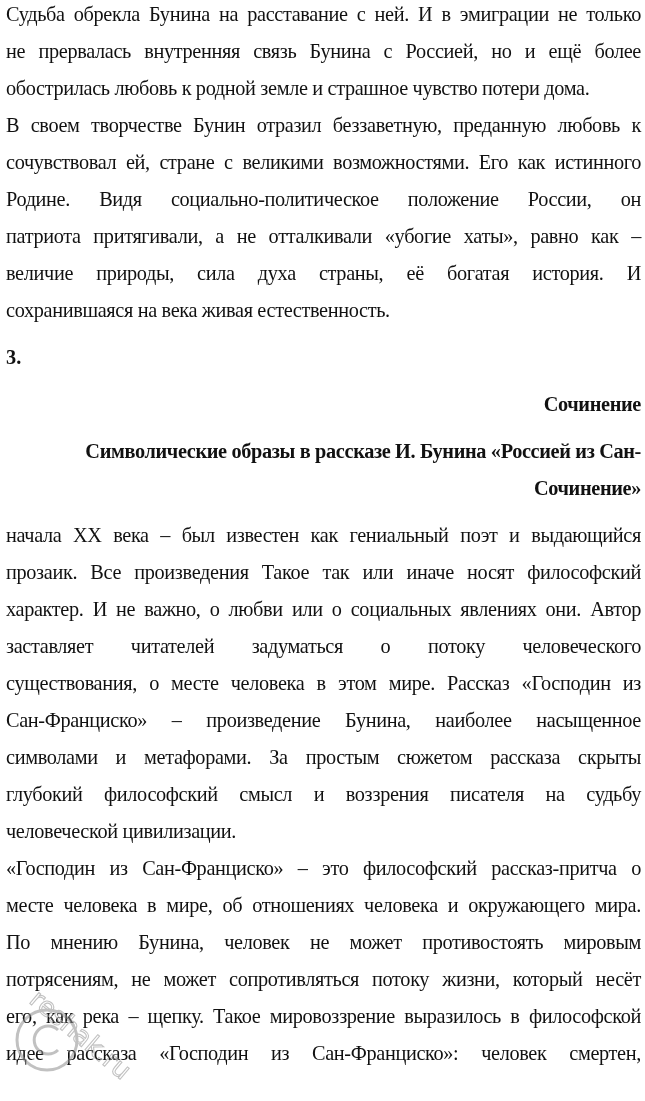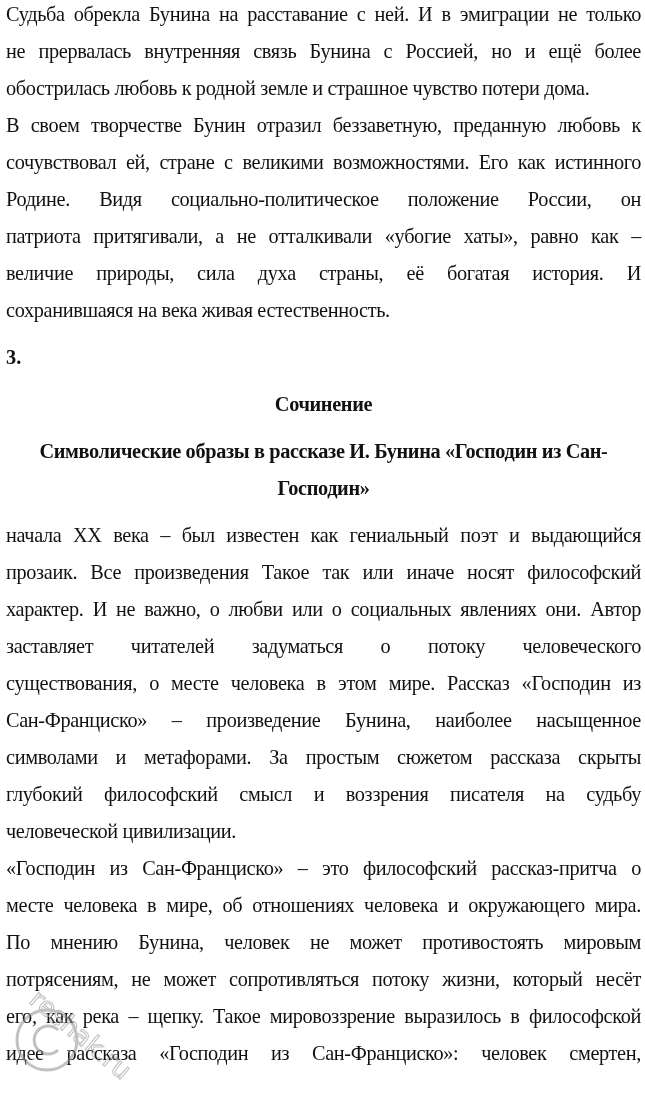--- a/index.html
+++ b/index.html
@@ -44,21 +44,21 @@
     .section-num {
       display: block;
       height: 37px;
       line-height: 37px;
       font-size: 20.3px;
       font-weight: bold;
       margin-top: 10px;
     }
     .heading {
       display: block;
-      text-align: center;
+      text-align: right;
       font-weight: bold;
       font-size: 20.3px;
       height: 37px;
       line-height: 37px;
       white-space: nowrap;
       letter-spacing: -0.35px;
     }
     .heading.first { margin-top: 10px; }
     .gap10 { margin-top: 10px; }
 
@@ -90,22 +90,22 @@
     <span class="line">патриота притягивали, а не отталкивали «убогие хаты», равно как –</span>
     <span class="line">величие природы, сила духа страны, её богатая история. И</span>
     <span class="line last">сохранившаяся на века живая естественность.</span>
   </div>
 
   <span class="section-num">3.</span>
 
   <span class="heading first">Сочинение</span>
 
   <div class="gap10">
-    <span class="heading">Символические образы в рассказе И. Бунина «Господин из Сан-</span>
-    <span class="heading">Господин»</span>
+    <span class="heading">Символические образы в рассказе И. Бунина «Россией из Сан-</span>
+    <span class="heading">Сочинение»</span>
   </div>
 
   <div class="para gap10">
     <span class="line">начала XX века – был известен как гениальный поэт и выдающийся</span>
     <span class="line">прозаик. Все произведения Такое так или иначе носят философский</span>
     <span class="line">характер. И не важно, о любви или о социальных явлениях они. Автор</span>
     <span class="line">заставляет читателей задуматься о потоку человеческого</span>
     <span class="line">существования, о месте человека в этом мире. Рассказ «Господин из</span>
     <span class="line">Сан-Франциско» – произведение Бунина, наиболее насыщенное</span>
     <span class="line">символами и метафорами. За простым сюжетом рассказа скрыты</span>

